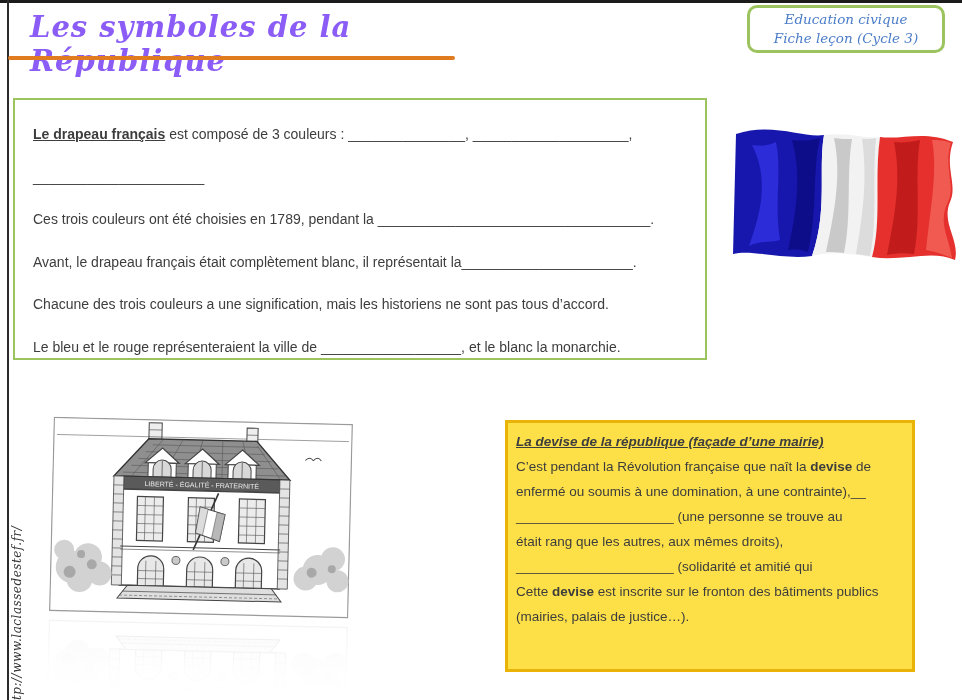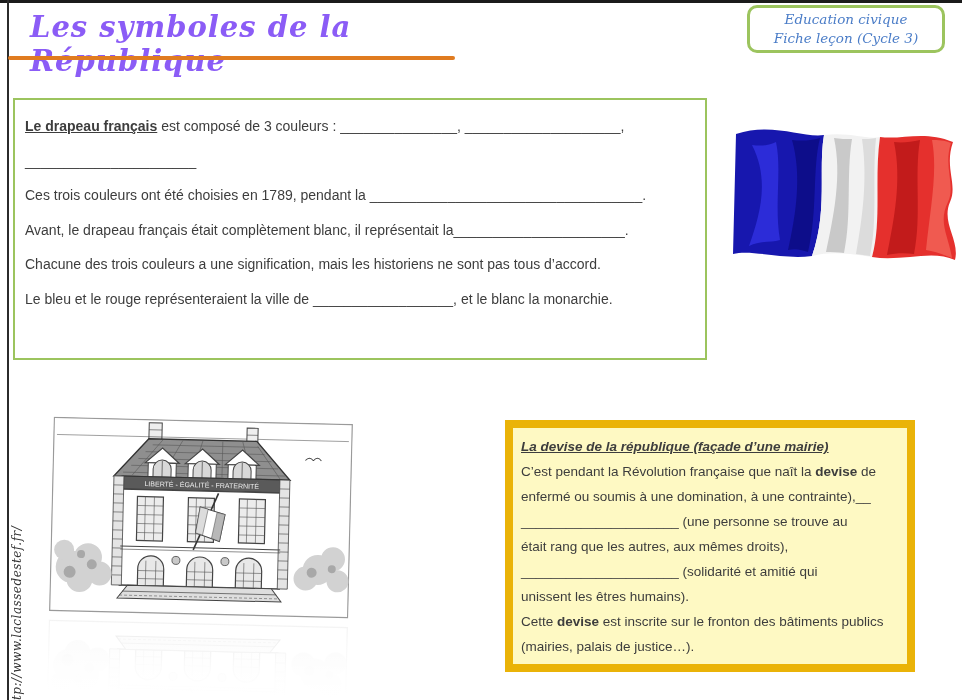--- a/index.html
+++ b/index.html
@@ -28,38 +28,38 @@
     font-size:13.5px;color:#4a7cc7;line-height:19px;
   }
 
   
   .main-box{
     position:absolute;left:13px;top:98px;width:694px;height:262px;
     border:2px solid #9cc45e;background:#fff;box-sizing:border-box;
     padding:9px 10px 0 10px;font-size:14px;line-height:34.5px;
     white-space:nowrap;overflow:hidden;
   }
-  .main-box p{margin:0;}
+  .main-box p{margin:8px;}
   .bold-underline{font-weight:bold;text-decoration:underline;}
   .bold{font-weight:bold;}
 
   
   .flag-art{position:absolute;left:722px;top:110px;width:238px;height:172px;}
 
   
   .mairie-wrap{position:absolute;left:50px;top:420px;width:300px;height:275px;transform:rotate(1.4deg);}
   .mairie-main{position:absolute;left:0;top:0;width:300px;height:200px;}
   .mairie-reflection{position:absolute;left:0;top:198px;width:300px;height:200px;transform:scaleY(-1);opacity:0.22;}
   .reflect-fade{position:absolute;left:-4px;top:198px;width:308px;height:90px;
     background:linear-gradient(to bottom,rgba(255,255,255,0.45) 0%,rgba(255,255,255,0.9) 55%,#ffffff 85%);}
 
   
   .devise-box{
     position:absolute;left:505px;top:420px;width:410px;height:252px;
-    border:8px solid #eab308;background:#fef9c3;box-sizing:border-box;
+    border:3px solid #eab308;background:#fde047;box-sizing:border-box;
     padding:6px 8px 0 8px;font-size:13.5px;line-height:25px;
     white-space:nowrap;overflow:hidden;
   }
   .devise-box p{margin:0;}
   .devise-title{font-weight:bold;font-style:italic;text-decoration:underline;}
 
   
   .watermark{
     position:absolute;left:10px;top:700px;width:230px;
     transform:rotate(-90deg);transform-origin:0 0;
@@ -274,18 +274,17 @@
   <div class="reflect-fade"></div>
 </div>
 
 <div class="devise-box">
   <p class="devise-title">La devise de la république (façade d’une mairie)</p>
   <p><span>C’est pendant la Révolution française que naît la </span><span class="bold">devise</span><span> de</span></p>
   <p>enfermé ou soumis à une domination, à une contrainte),__</p>
   <p>_____________________ (une personne se trouve au</p>
   <p>était rang que les autres, aux mêmes droits),</p>
   <p>_____________________ (solidarité et amitié qui</p>
-  <p>unissent les êtres humains).</p>
   <p><span>Cette </span><span class="bold">devise</span><span> est inscrite sur le fronton des bâtiments publics</span></p>
   <p>(mairies, palais de justice…).</p>
 </div>
 
 <div class="watermark">tp://www.laclassedestef.fr/</div>
 
 </body></html>

